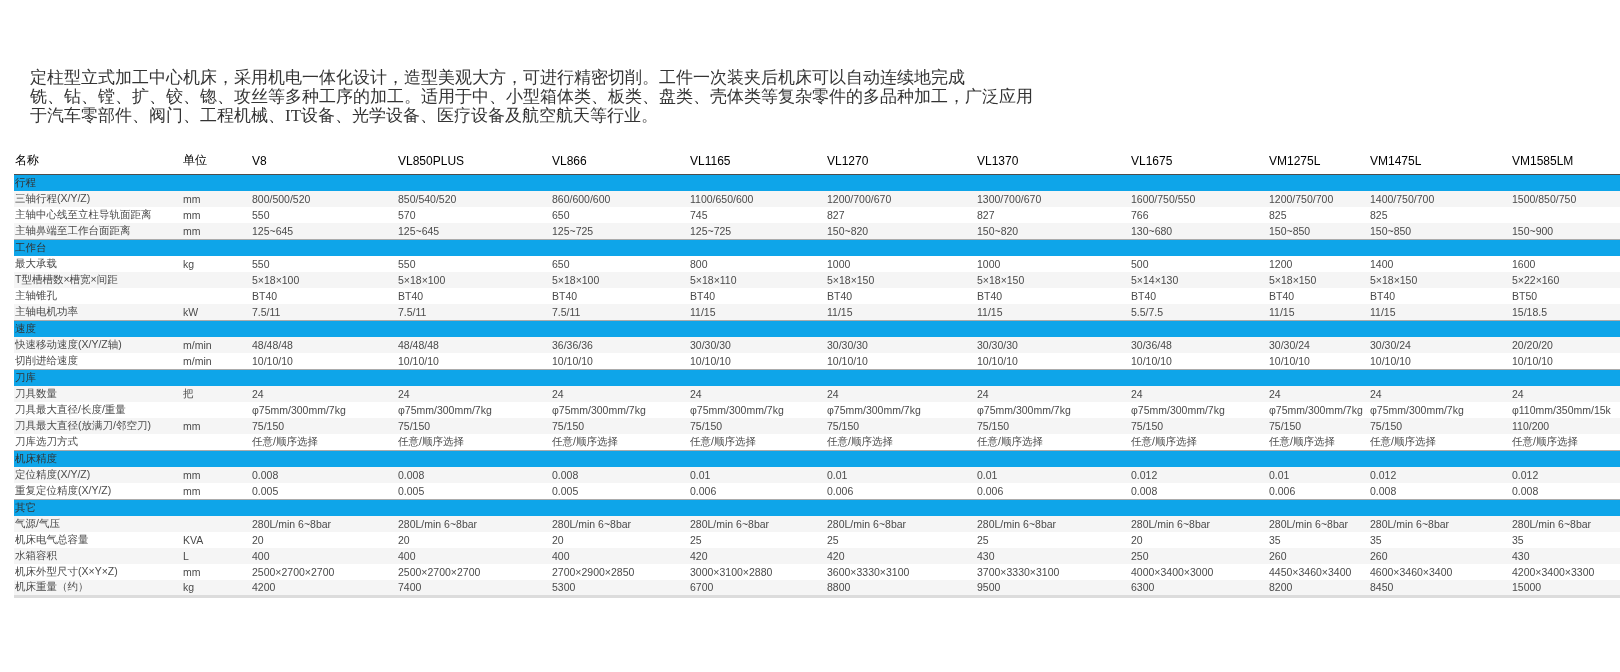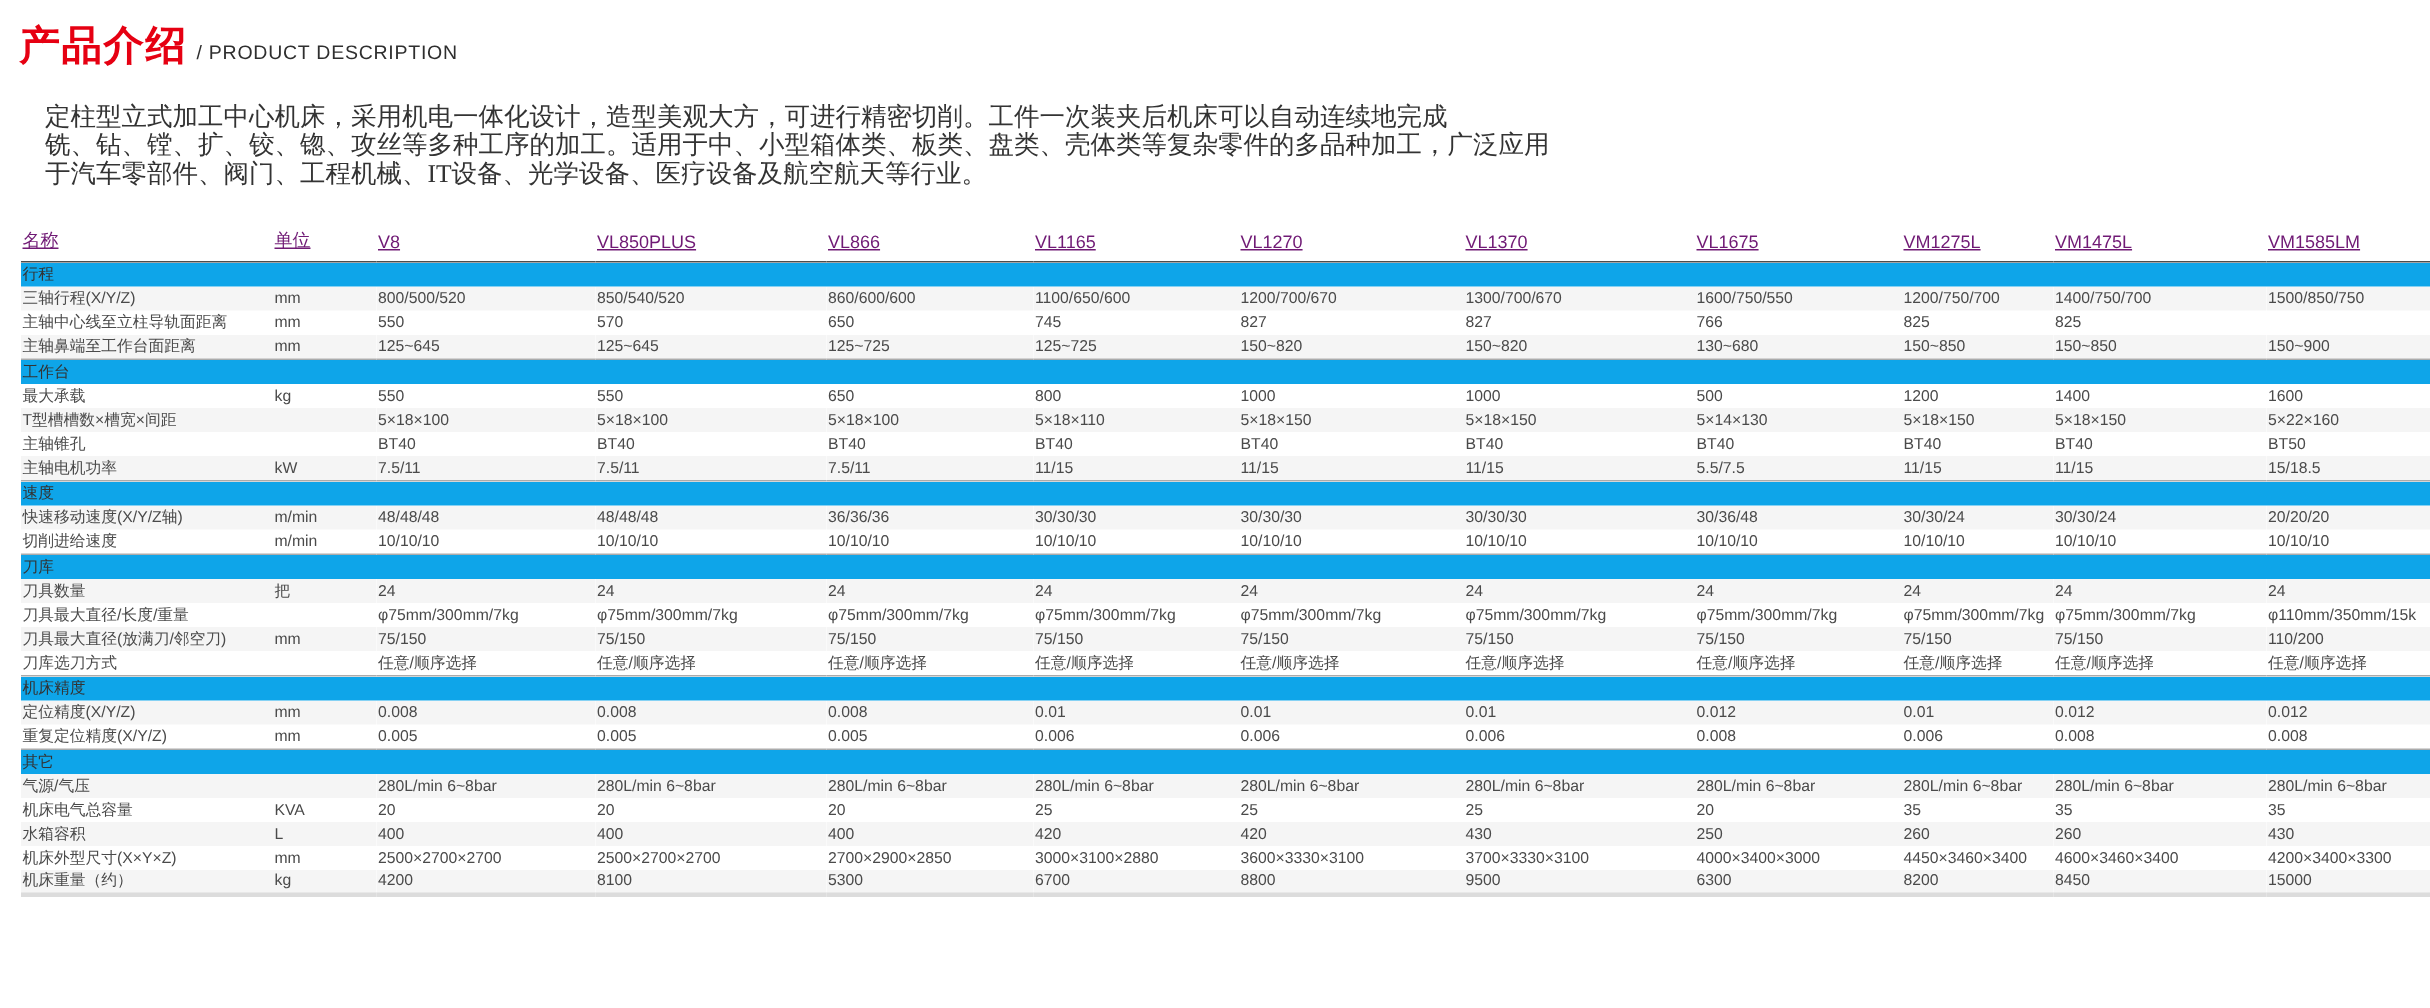--- a/index.html
+++ b/index.html
@@ -34,42 +34,37 @@
     width: 1606px;
     border-collapse: collapse; table-layout: fixed;
     border-bottom: 3px solid #dcdcdc;
   }
   table.spec th, table.spec td {
     text-align: left; vertical-align: middle;
     white-space: nowrap; overflow: hidden;
     font-weight: normal; padding: 0 2px 0 1px;
   }
   table.spec thead th {
-    height: 26px; font-size: 12px; color: #701a75;
+    height: 26px; font-size: 12px; color: #000000;
     border-bottom: 1px solid #4d4d4d;
-    text-decoration: underline;
   }
   tr.section-row td {
     height: 17px; font-size: 10.5px; color: #333333;
     background: #0ea5e9; border-top: 1px solid #ababab;
   }
   tr.data-row td {
     height: 16px; font-size: 10.5px; color: #4a4a4a;
   }
   tr.data-row.shaded td { background: #f5f5f5; }
 </style>
 </head>
 <body>
 
 <div class="page">
 
-  <div class="title-wrap">
-    <span class="title-cn">产品介绍</span>
-    <span class="title-en">/ PRODUCT DESCRIPTION</span>
-  </div>
 
   <div class="desc">
     <div>定柱型立式加工中心机床，采用机电一体化设计，造型美观大方，可进行精密切削。工件一次装夹后机床可以自动连续地完成</div>
     <div>铣、钻、镗、扩、铰、锪、攻丝等多种工序的加工。适用于中、小型箱体类、板类、盘类、壳体类等复杂零件的多品种加工，广泛应用</div>
     <div>于汽车零部件、阀门、工程机械、IT设备、光学设备、医疗设备及航空航天等行业。</div>
   </div>
 
   <table class="spec">
     <colgroup>
       <col style="width:168px">
@@ -383,21 +378,21 @@
           <td>3700×3330×3100</td>
           <td>4000×3400×3000</td>
           <td>4450×3460×3400</td>
           <td>4600×3460×3400</td>
           <td>4200×3400×3300</td>
         </tr>
         <tr class="data-row shaded">
           <td>机床重量（约）</td>
           <td>kg</td>
           <td>4200</td>
-          <td>8100</td>
+          <td>7400</td>
           <td>5300</td>
           <td>6700</td>
           <td>8800</td>
           <td>9500</td>
           <td>6300</td>
           <td>8200</td>
           <td>8450</td>
           <td>15000</td>
         </tr>
       </tbody>

